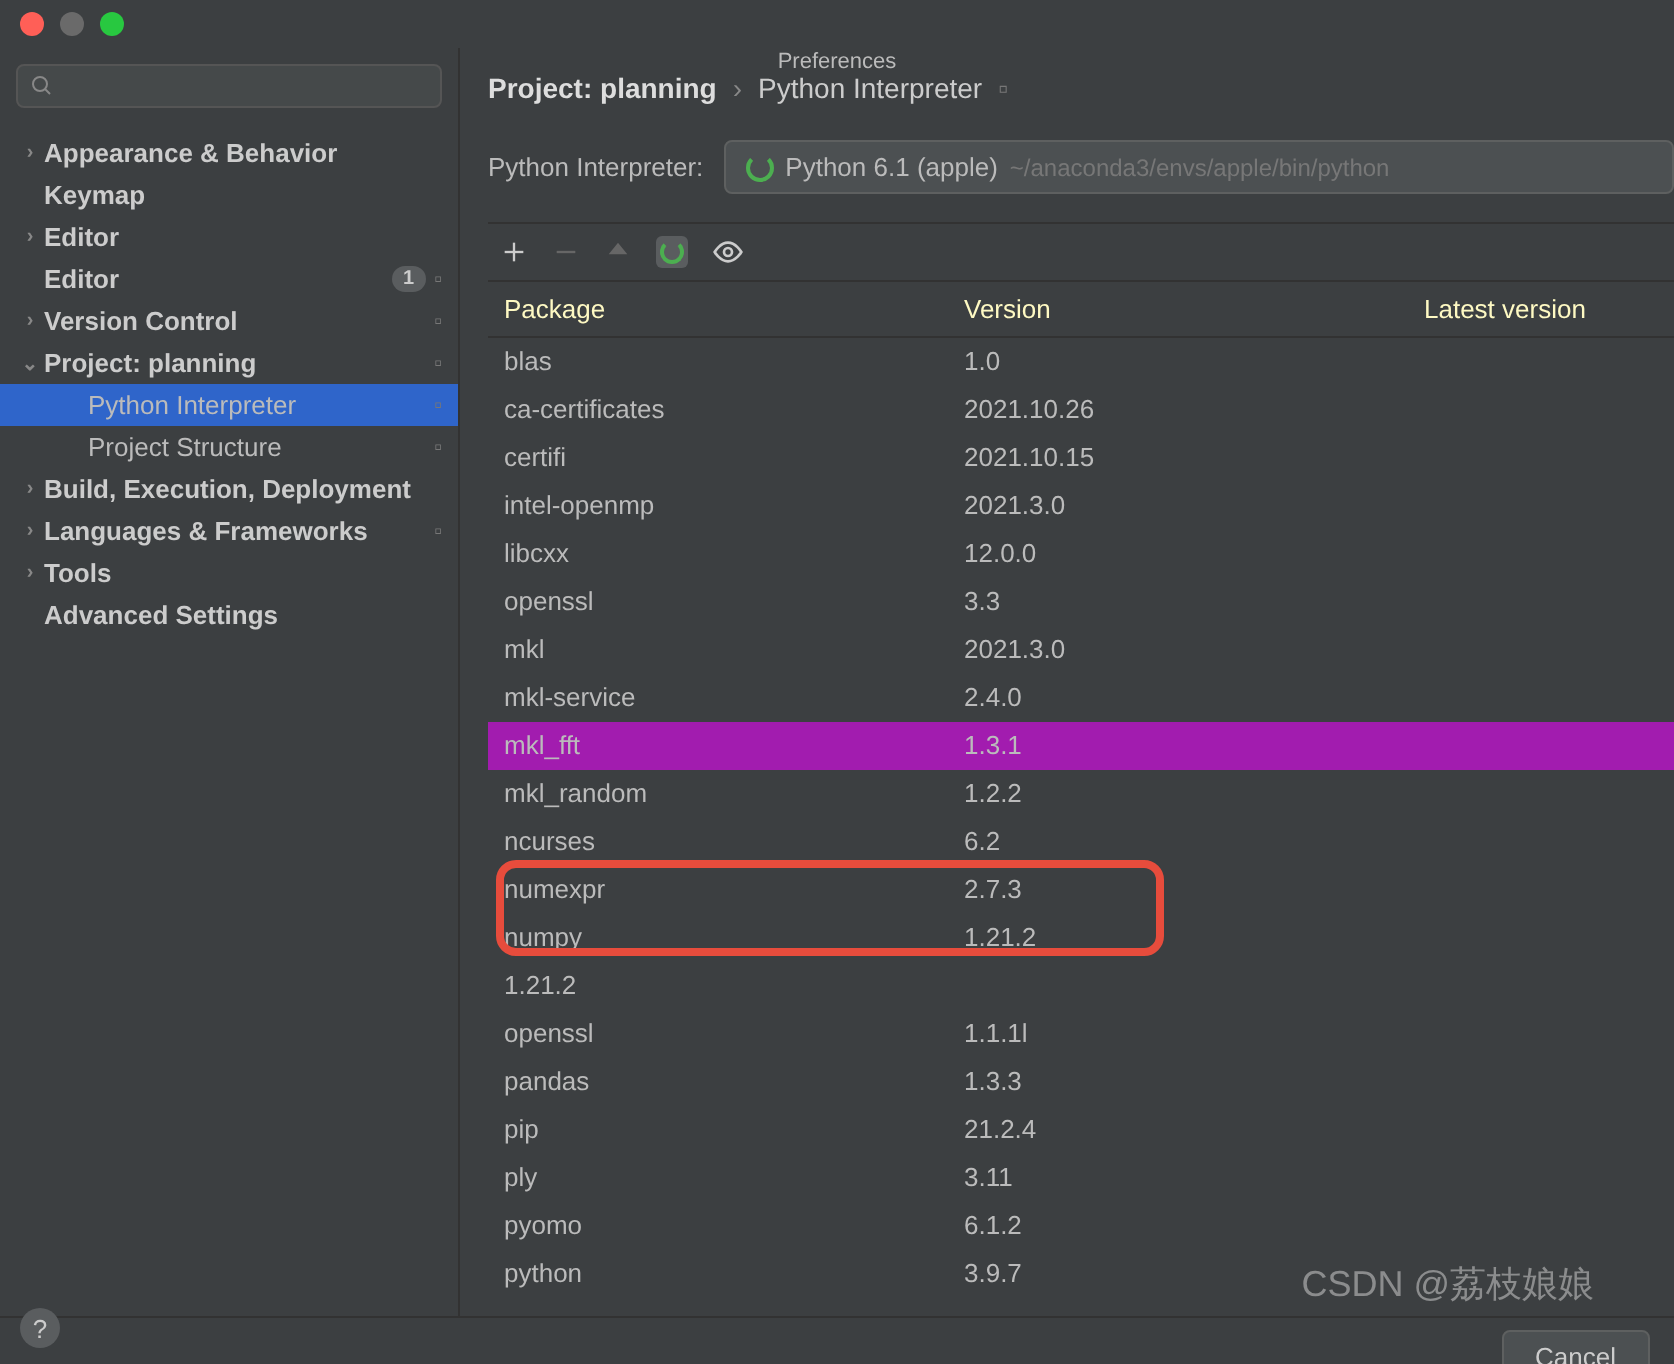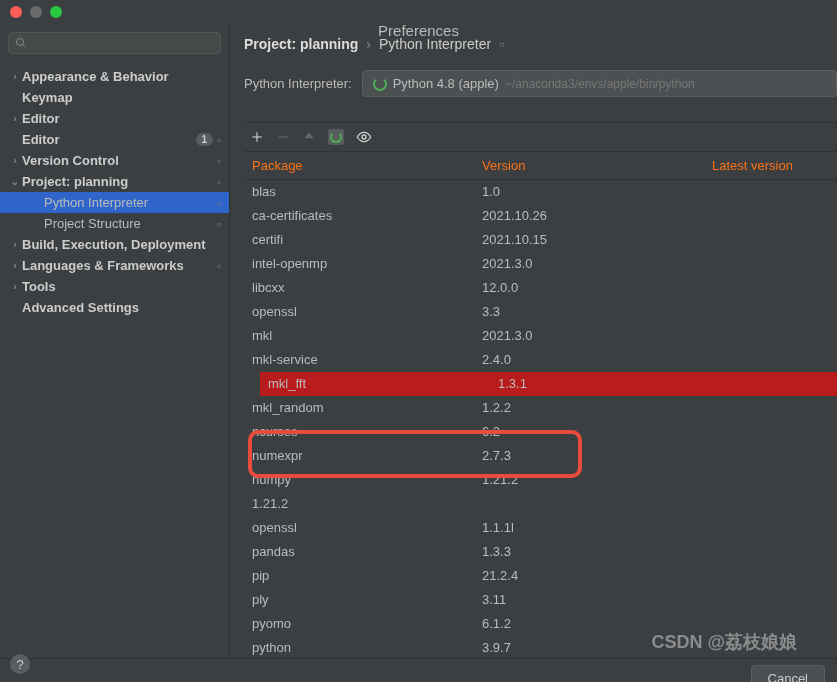--- a/index.html
+++ b/index.html
@@ -1,55 +1,55 @@
 <!DOCTYPE html>
 <html><head>
 <meta charset="utf-8">
 <style>
 * { margin:0; padding:0; box-sizing:border-box; font-family:-apple-system,BlinkMacSystemFont,"Segoe UI",sans-serif; }
 body { background:#3c3f41; color:#bbb; font-size:13px; width:837px; height:682px; overflow:hidden; position:relative; }
 .titlebar { height:24px; background:#3c3f41; display:flex; align-items:center; position:relative; }
 .traffic-lights { display:flex; gap:8px; padding-left:10px; }
 .tl { width:12px; height:12px; border-radius:50%; }
 .tl-r { background:#ff5f57; } .tl-y { background:#6a6a6a; } .tl-g { background:#28c840; }
-.title { position:absolute; left:50%; transform:translateX(-50%); color:#bbb; font-size:15px;margin-top:37px; }
+.title { position:absolute; left:50%; transform:translateX(-50%); color:#bbb; font-size:11px;margin-top:37px; }
 .container { display:flex; height:calc(100% - 48px); }
 .sidebar { width:230px; background:#3c3f41; border-right:1px solid #323232; display:flex; flex-direction:column; }
 .search-box { margin:8px; padding:4px 6px; background:#45494a; border:1px solid #555; border-radius:4px; color:#888; display:flex; align-items:center; }
 .search-box svg { margin-right:4px; }
 .tree { flex:1; overflow:auto; padding-top:4px; }
 .tree-item { display:flex; align-items:center; padding:3px 8px; cursor:pointer; white-space:nowrap; }
 .tree-item.selected { background:#2f65ca; color:#fff; }
 .tree-item .chev { width:14px; display:inline-flex; justify-content:center; color:#888; font-size:10px; }
 .tree-item.l1 { padding-left:8px; font-weight:bold; color:#ccc; }
 .tree-item.l2 { padding-left:30px; color:#bbb; }
 .tree-item .label { flex:1; }
 .tree-item .badge { background:#5a5d5f; color:#ccc; border-radius:8px; font-size:10px; padding:1px 6px; margin-right:4px; }
 .tree-item .cfg { color:#777; font-size:11px; }
 .content { flex:1; padding:12px 0 0 14px; display:flex; flex-direction:column; background:#3c3f41; }
 .breadcrumb { display:flex; align-items:center; gap:8px; font-size:14px; color:#ccc; margin-bottom:18px; }
 .breadcrumb .sep { color:#888; }
-.interp-row { display:flex; align-items:center; gap:10px; margin-bottom:25px; }
+.interp-row { display:flex; align-items:center; gap:10px; margin-bottom:14px; }
 .interp-select { flex:1; background:#4c5052; border:1px solid #5e6060; border-radius:4px; padding:5px 10px; display:flex; align-items:center; gap:6px; }
 .interp-path { color:#777; font-size:12px; }
 .toolbar { display:flex; align-items:center; gap:12px; padding:6px 6px; border-top:1px solid #323232; border-bottom:1px solid #323232; }
 .tbbtn { color:#aaa; cursor:pointer; display:inline-flex; }
 .tbbtn.dis { color:#666; }
 .tbbtn.active { background:#5a5d5f; border-radius:3px; padding:2px; }
 .pkg-table { flex:1; overflow:auto; position:relative; }
-.pkg-head { display:flex; padding:6px 8px; color:#f97316; border-bottom:1px solid #323232; }
+.pkg-head { display:flex; padding:6px 8px; color:#fef9c3; border-bottom:1px solid #323232; }
 .col-pkg { width:230px; } .col-ver { width:230px; } .col-lat { flex:1; }
 .pkg-row { display:flex; padding:2px 8px; line-height:20px; }
 .pkg-row.sel { background:#4b6eaf22; background:#0d293e; }
-.pkg-row.sel { background:#b91c1c;margin-left:16px; }
+.pkg-row.sel { background:#a21caf; }
 .redbox { position:absolute; border:4px solid #e74c3c; border-radius:10px; pointer-events:none; }
 .footer { height:40px; border-top:1px solid #323232; display:flex; align-items:center; justify-content:flex-end; padding:0 12px; gap:10px; }
 .btn { padding:5px 16px; background:#4c5052; border:1px solid #5e6060; border-radius:4px; color:#ccc; font-size:13px; }
 .help-circle { position:absolute; bottom:8px; left:10px; width:20px; height:20px; border-radius:50%; background:#5a5d5f; color:#ccc; display:flex; align-items:center; justify-content:center; font-size:13px; }
-.watermark { position:absolute; bottom:28px; right:40px; color:#d0d0d088; font-size:18px; pointer-events:none;font-weight:bold; }
+.watermark { position:absolute; bottom:28px; right:40px; color:#d0d0d088; font-size:18px; pointer-events:none; }
 .spinner { width:14px; height:14px; border:2px solid #4caf50; border-top-color:transparent; border-radius:50%; display:inline-block; }
 .eye-icon { width:16px; height:16px; }
 </style>
 </head>
 <body>
 
 <div class="titlebar">
   <div class="traffic-lights">
     <div class="tl tl-r"></div>
     <div class="tl tl-y"></div>
@@ -131,21 +131,21 @@
       <span style="font-weight:bold;color:#ddd">Project: planning</span>
       <span class="sep">›</span>
       <span>Python Interpreter</span>
       <span class="cfg" style="color:#777">▫</span>
     </div>
 
     <div class="interp-row">
       <span>Python Interpreter:</span>
       <div class="interp-select">
         <span class="spinner"></span>
-        <span>Python 4.8 (apple)</span>
+        <span>Python 6.1 (apple)</span>
         <span class="interp-path">~/anaconda3/envs/apple/bin/python</span>
       </div>
     </div>
 
     <div class="toolbar">
       <span class="tbbtn">
           <svg width="14" height="14" viewBox="0 0 24 24" stroke="#ccc" stroke-width="2">
             <line x1="12" y1="4" x2="12" y2="20"></line>
             <line x1="4" y1="12" x2="20" y2="12"></line>
           </svg>

